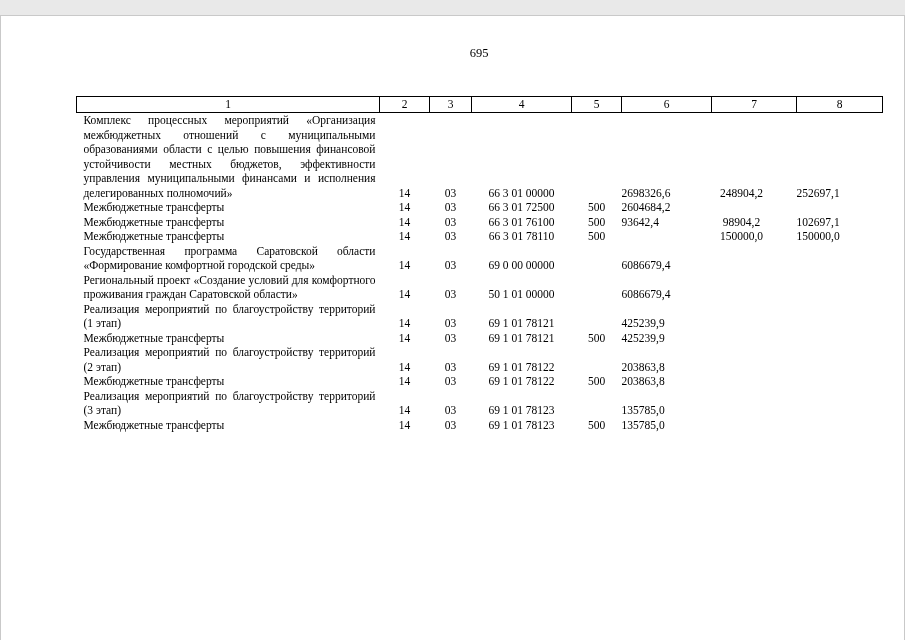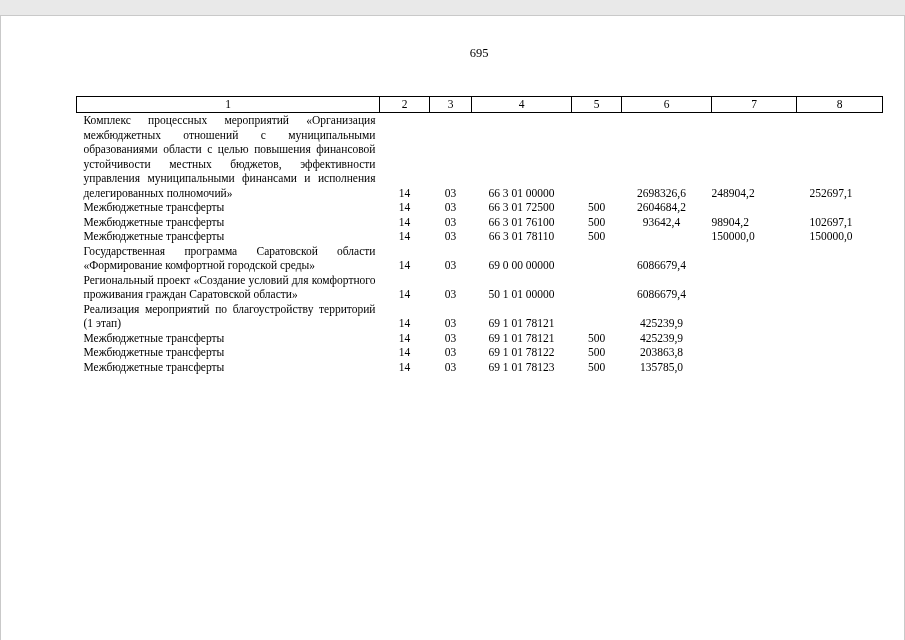--- a/index.html
+++ b/index.html
@@ -55,23 +55,23 @@
     padding: 0;
     border: none;
   }
   td.col1 {
     text-align: justify;
     padding: 0 4px 0 7px;
     hyphens: auto;
     -webkit-hyphens: auto;
   }
   td.col2, td.col3, td.col4, td.col5 { text-align: center; }
-  td.col6 { text-align: center; padding-right: 10px; }
-  td.col7 { text-align: left; padding-right: 25px; }
-  td.col8 { text-align: center; padding-right: 17px; }
+  td.col6 { text-align: left; padding-right: 10px; }
+  td.col7 { text-align: center; padding-right: 25px; }
+  td.col8 { text-align: left; padding-right: 17px; }
 </style>
 </head>
 <body>
 
 <div class="page">
   <div class="page-number">695</div>
 
   <table class="budget">
     <colgroup>
       <col class="c1">
@@ -170,26 +170,46 @@
           <td class="col1" lang="ru">Межбюджетные трансферты</td>
           <td class="col2">14</td>
           <td class="col3">03</td>
           <td class="col4">69 1 01 78121</td>
           <td class="col5">500</td>
           <td class="col6">425239,9</td>
           <td class="col7"></td>
           <td class="col8"></td>
         </tr>
         <tr>
-          <td class="col1" lang="ru">Межбюджетные трансферты</td>
+          <td class="col1" lang="ru">Реализация мероприятий по благоустройству территорий (2 этап)</td>
           <td class="col2">14</td>
           <td class="col3">03</td>
           <td class="col4">69 1 01 78122</td>
-          <td class="col5">500</td>
+          <td class="col5"></td>
           <td class="col6">203863,8</td>
+          <td class="col7"></td>
+          <td class="col8"></td>
+        </tr>
+        <tr>
+          <td class="col1" lang="ru">Межбюджетные трансферты</td>
+          <td class="col2">14</td>
+          <td class="col3">03</td>
+          <td class="col4">69 1 01 78122</td>
+          <td class="col5">500</td>
+          <td class="col6">203863,8</td>
+          <td class="col7"></td>
+          <td class="col8"></td>
+        </tr>
+        <tr>
+          <td class="col1" lang="ru">Реализация мероприятий по благоустройству территорий (3 этап)</td>
+          <td class="col2">14</td>
+          <td class="col3">03</td>
+          <td class="col4">69 1 01 78123</td>
+          <td class="col5"></td>
+          <td class="col6">135785,0</td>
           <td class="col7"></td>
           <td class="col8"></td>
         </tr>
         <tr>
           <td class="col1" lang="ru">Межбюджетные трансферты</td>
           <td class="col2">14</td>
           <td class="col3">03</td>
           <td class="col4">69 1 01 78123</td>
           <td class="col5">500</td>
           <td class="col6">135785,0</td>

